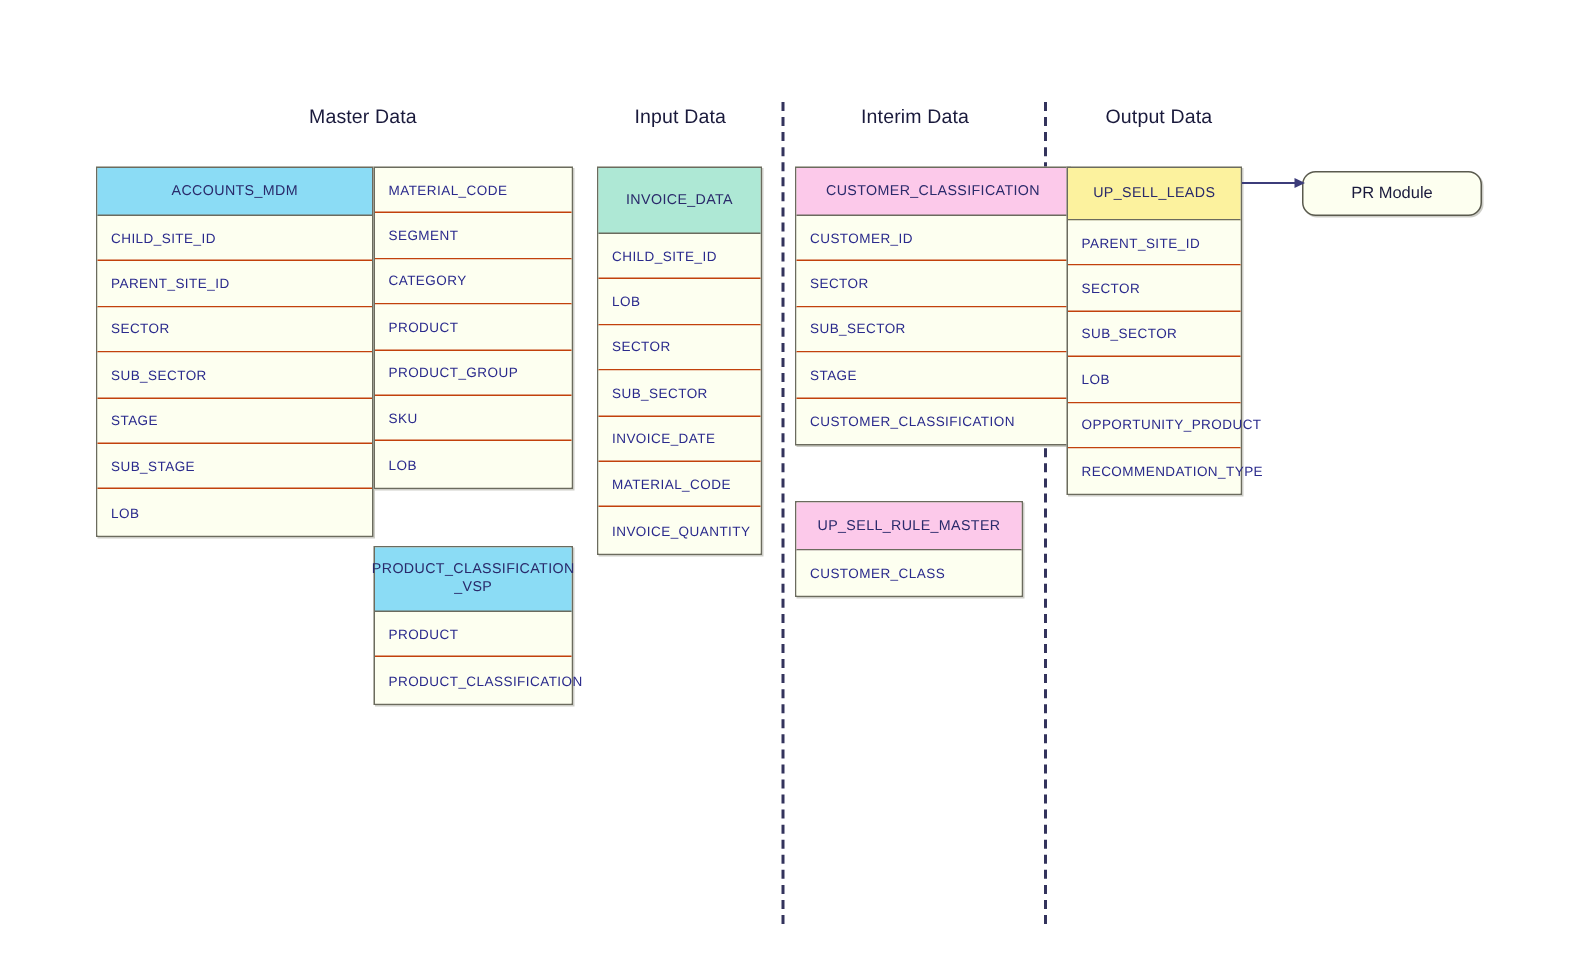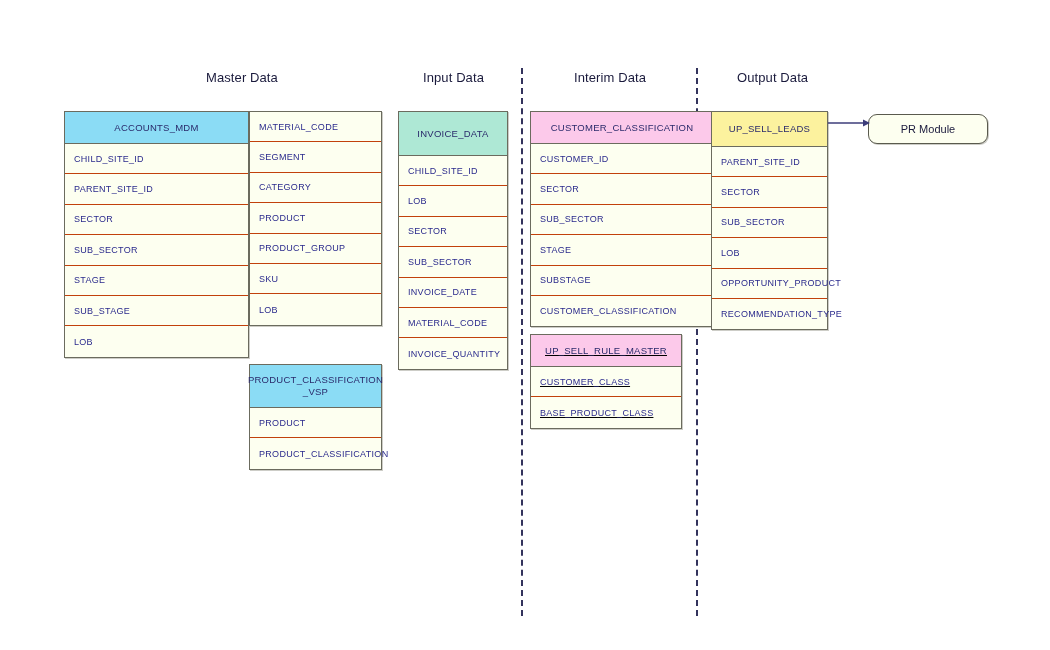--- a/index.html
+++ b/index.html
@@ -143,27 +143,25 @@
       <div class="entity-row" style="height: 30.4px;">INVOICE_DATE</div>
       <div class="entity-row" style="height: 30.4px;">MATERIAL_CODE</div>
       <div class="entity-row" style="height: 30.4px;">INVOICE_QUANTITY</div>
     </div>
     <div class="entity" style="left: 530px; top: 111px; width: 184px;">
       <div class="entity-header hdr-pink" style="height: 32px;">CUSTOMER_CLASSIFICATION</div>
       <div class="entity-row" style="height: 30.4px;">CUSTOMER_ID</div>
       <div class="entity-row" style="height: 30.4px;">SECTOR</div>
       <div class="entity-row" style="height: 30.4px;">SUB_SECTOR</div>
       <div class="entity-row" style="height: 30.4px;">STAGE</div>
-      <div class="entity-row" style="height: 30.4px;">SUBSTAGE</div>
       <div class="entity-row" style="height: 30.4px;">CUSTOMER_CLASSIFICATION</div>
     </div>
-    <div class="entity" style="left: 530px; top: 334px; width: 152px; text-decoration: underline;">
+    <div class="entity" style="left: 530px; top: 334px; width: 152px;">
       <div class="entity-header hdr-pink" style="height: 32px;">UP_SELL_RULE_MASTER</div>
       <div class="entity-row" style="height: 30.4px;">CUSTOMER_CLASS</div>
-      <div class="entity-row" style="height: 30.4px;">BASE_PRODUCT_CLASS</div>
     </div>
     <div class="entity" style="left: 711px; top: 111px; width: 117px;">
       <div class="entity-header hdr-yellow" style="height: 35px;">UP_SELL_LEADS</div>
       <div class="entity-row" style="height: 30.4px;">PARENT_SITE_ID</div>
       <div class="entity-row" style="height: 30.4px;">SECTOR</div>
       <div class="entity-row" style="height: 30.4px;">SUB_SECTOR</div>
       <div class="entity-row" style="height: 30.4px;">LOB</div>
       <div class="entity-row" style="height: 30.4px;">OPPORTUNITY_PRODUCT</div>
       <div class="entity-row" style="height: 30.4px;">RECOMMENDATION_TYPE</div>
     </div>

